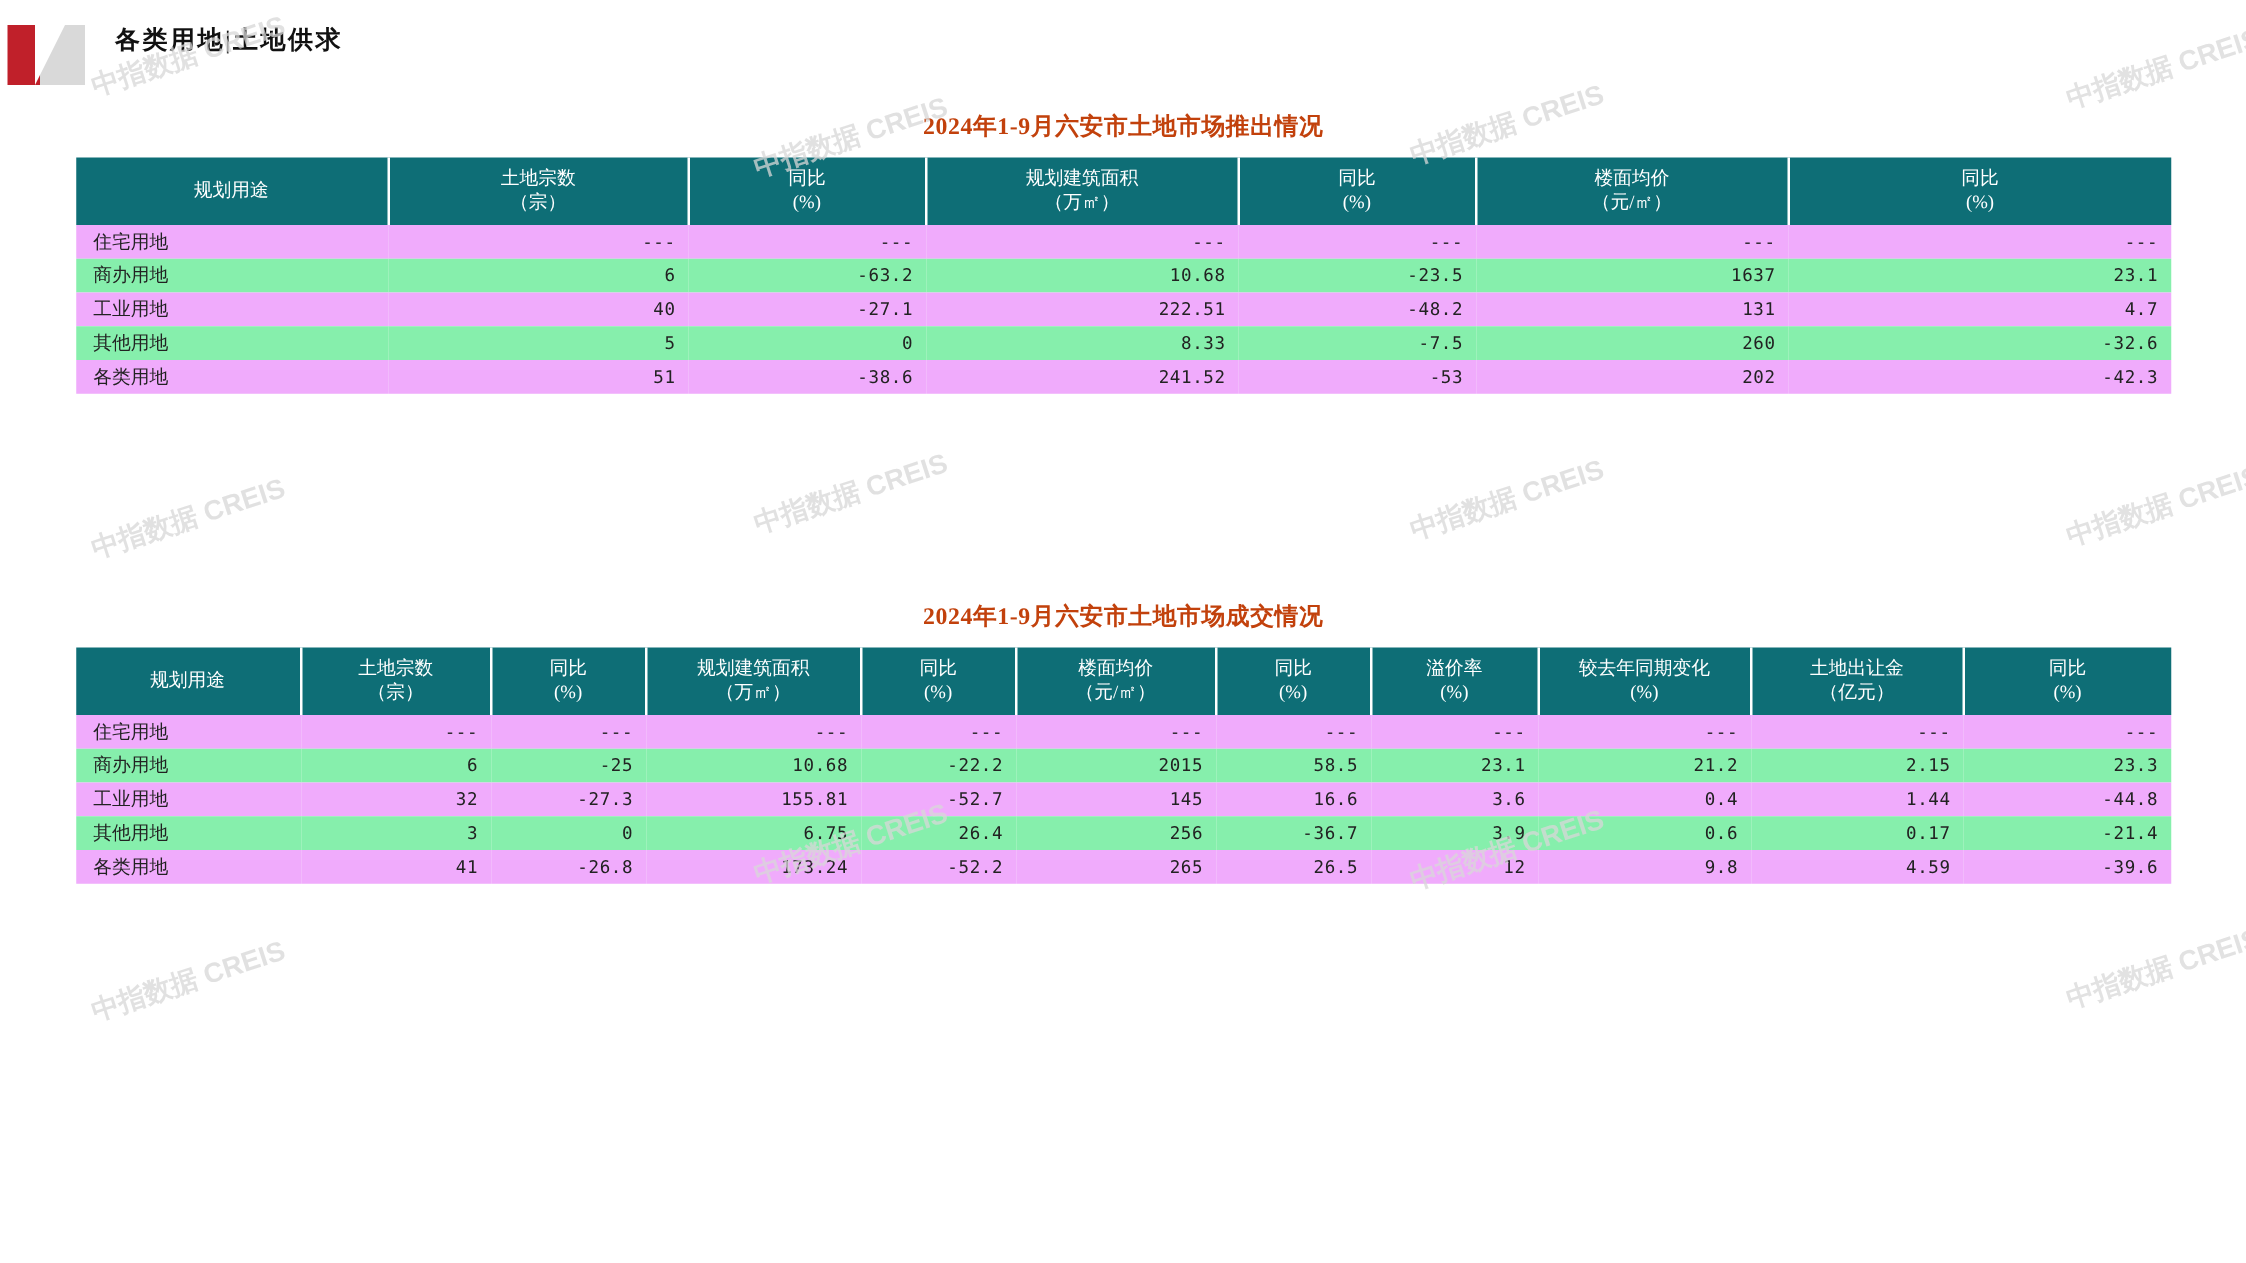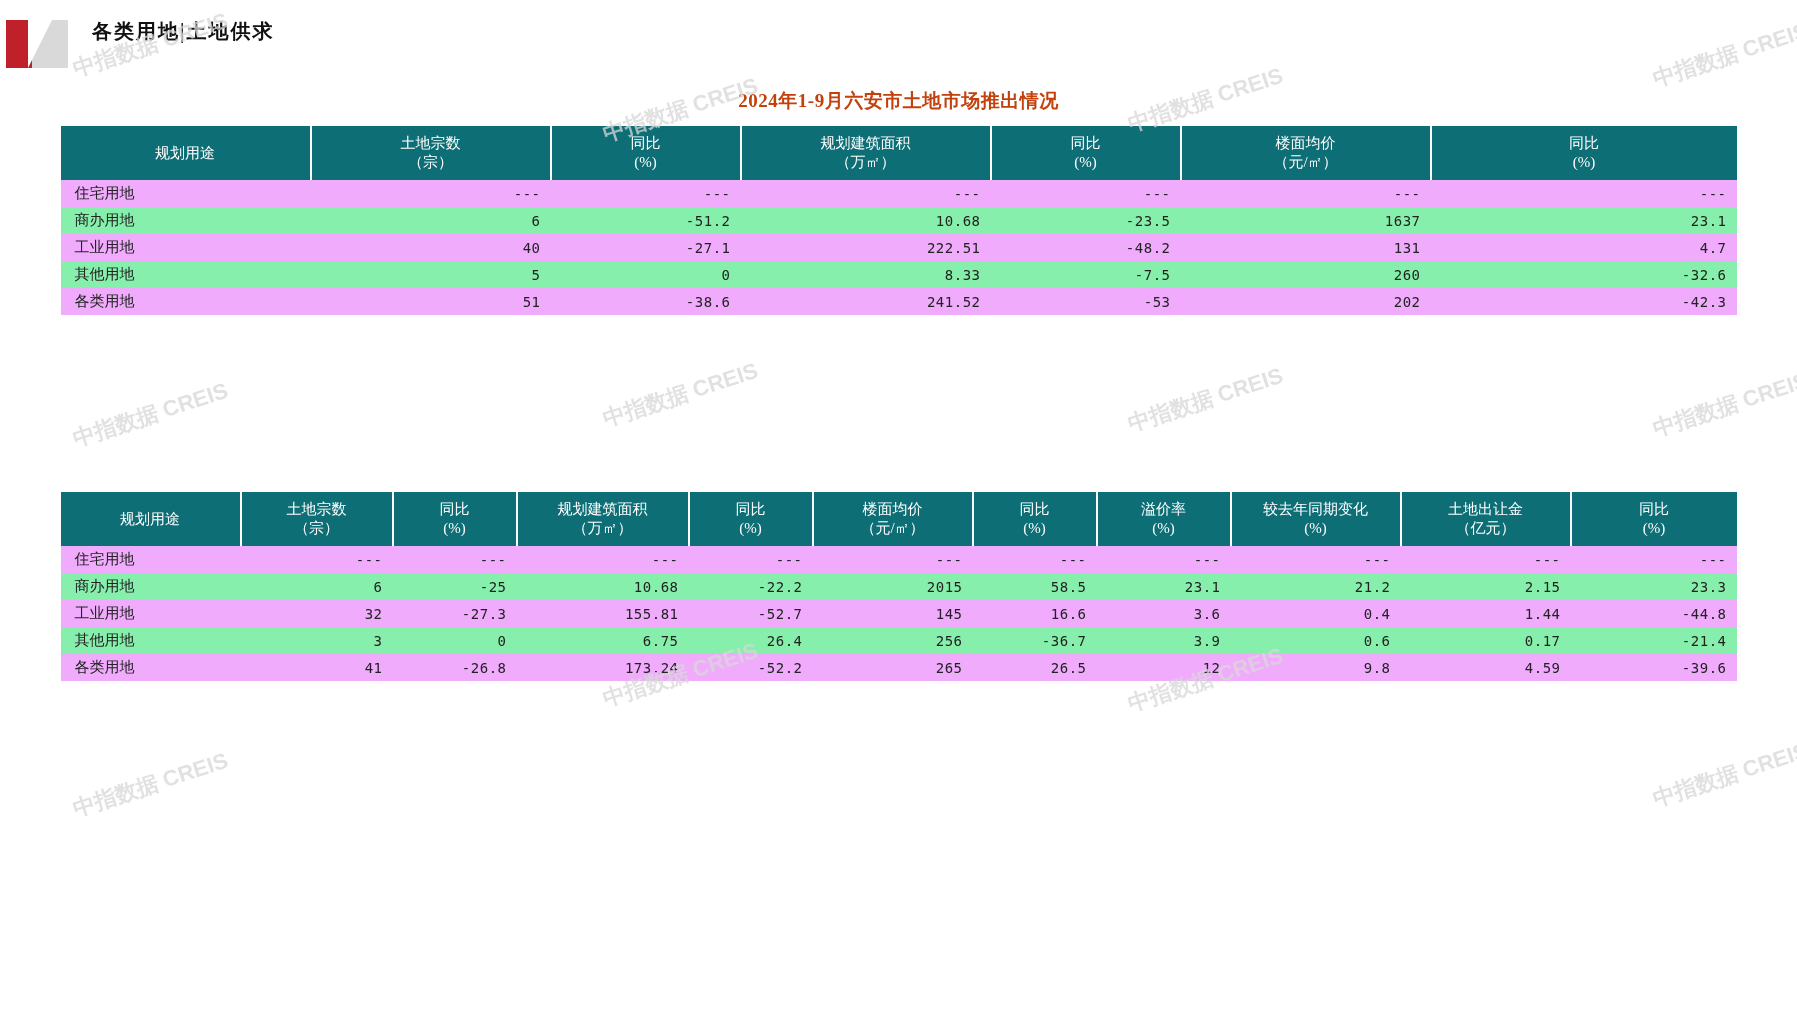--- a/index.html
+++ b/index.html
@@ -203,21 +203,21 @@
           <td class="num">---</td>
           <td class="num">---</td>
           <td class="num">---</td>
           <td class="num">---</td>
           <td class="num">---</td>
           <td class="num">---</td>
         </tr>
         <tr class="even">
           <td class="label">商办用地</td>
           <td class="num">6</td>
-          <td class="num">-51.2</td>
+          <td class="num">-63.2</td>
           <td class="num">10.68</td>
           <td class="num">-23.5</td>
           <td class="num">1637</td>
           <td class="num">23.1</td>
         </tr>
         <tr class="odd">
           <td class="label">工业用地</td>
           <td class="num">40</td>
           <td class="num">-27.1</td>
           <td class="num">222.51</td>
@@ -241,20 +241,21 @@
           <td class="num">241.52</td>
           <td class="num">-53</td>
           <td class="num">202</td>
           <td class="num">-42.3</td>
         </tr>
       </tbody>
   </table>
 </div>
 
 <div class="section" id="section-deal" style="top:480px;">
+  <div class="section-title">2024年1-9月六安市土地市场成交情况</div>
   <table class="data-table" id="table-deal">
     <colgroup>
       <col style="width:180px">
       <col style="width:152px">
       <col style="width:124px">
       <col style="width:172px">
       <col style="width:124px">
       <col style="width:160px">
       <col style="width:124px">
       <col style="width:134px">

